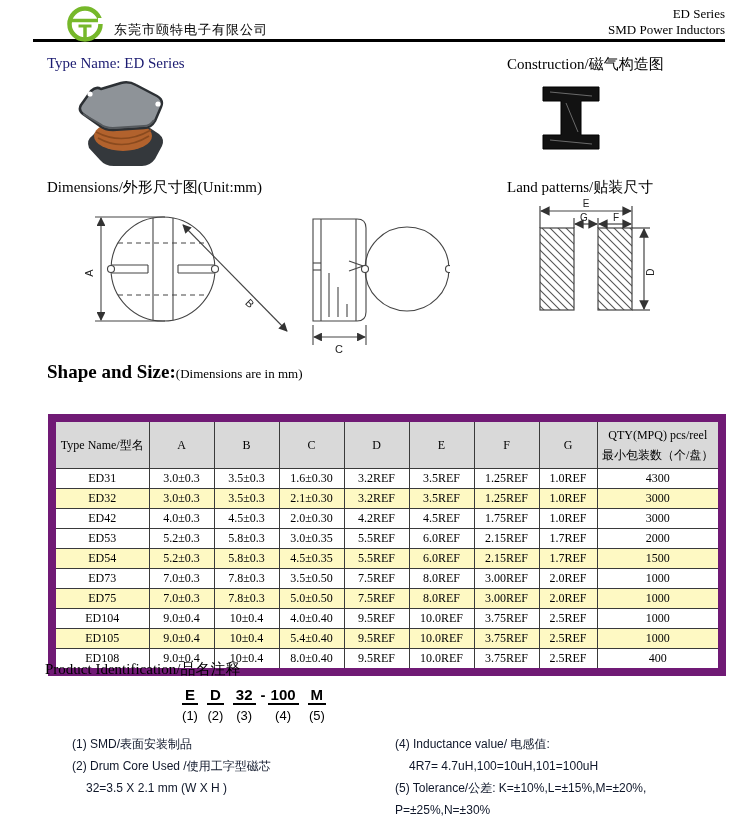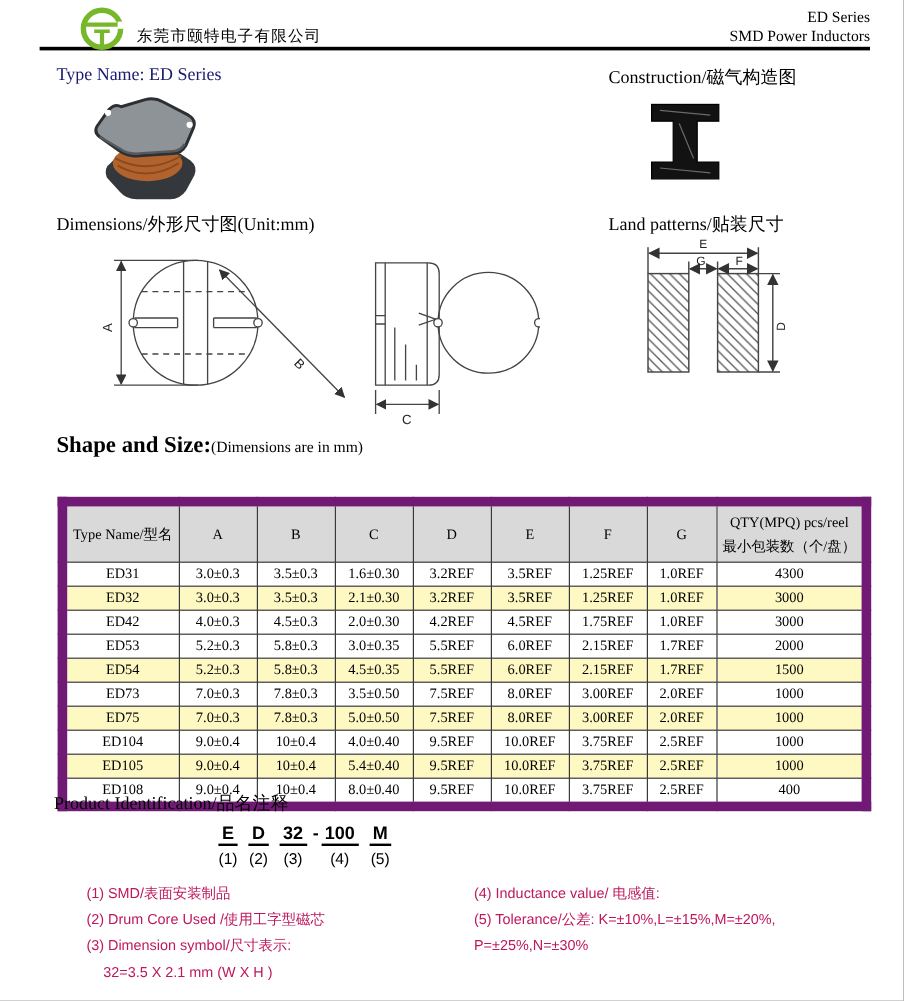--- a/index.html
+++ b/index.html
@@ -32,21 +32,21 @@
 
   
   .marking{left:182px;top:686px;display:flex;align-items:flex-start;
      font-family:"Liberation Sans",sans-serif;font-weight:bold;font-size:15px;}
   .mpart{display:flex;flex-direction:column;align-items:center;margin-right:9px;}
   .mpart .code{border-bottom:2px solid #000;padding:0 3px;line-height:17px;}
   .mpart .num{font-weight:normal;font-size:13px;margin-top:3px;}
   .mdash{margin:0 2px 0 -4px;line-height:17px;}
 
   
-  .notes{font-family:"Liberation Sans",sans-serif;font-size:12px;line-height:22px;color:#be185d;}
+  .notes{font-family:"Liberation Sans",sans-serif;font-size:12px;line-height:22px;color:#0f172a;}
   .notes .ind{padding-left:14px;}
 
   svg text{font-family:"Liberation Sans",sans-serif;}
 </style>
 </head>
 <body>
 
 <div class="page">
 
   <div class="abs hdr-rule"></div>
@@ -347,23 +347,23 @@
     </div>
     <div class="mpart">
       <span class="code">M</span>
       <span class="num">(5)</span>
     </div>
   </div>
 
   <div class="abs notes" style="left:72px;top:733px;">
     <div>(1) SMD/表面安装制品</div>
     <div>(2) Drum Core Used /使用工字型磁芯</div>
-    <div>(3) Dimension symbol/尺寸表示:</div>
     <div class="ind">32=3.5 X 2.1 mm (W X H )</div>
   </div>
 
   <div class="abs notes" style="left:395px;top:733px;">
     <div>(4) Inductance value/ 电感值:</div>
+    <div class="ind">4R7= 4.7uH,100=10uH,101=100uH</div>
     <div>(5) Tolerance/公差: K=±10%,L=±15%,M=±20%,</div>
     <div>P=±25%,N=±30%</div>
   </div>
 
 </div>
 
 </body></html>

